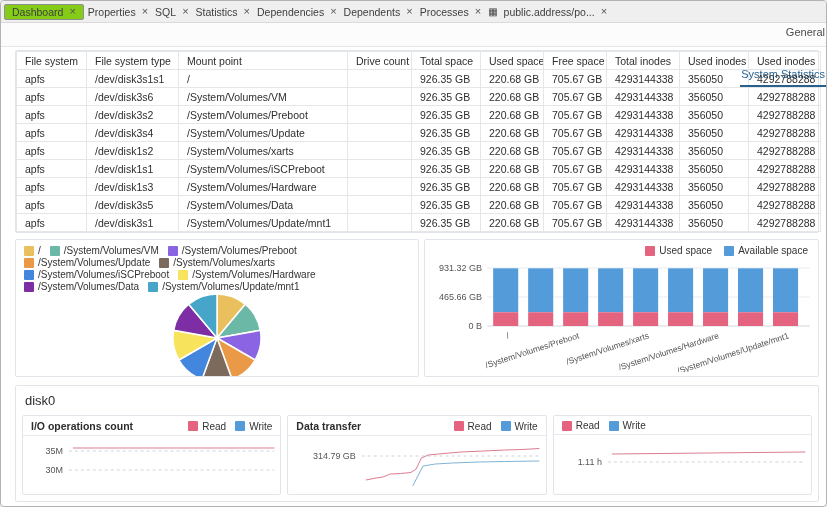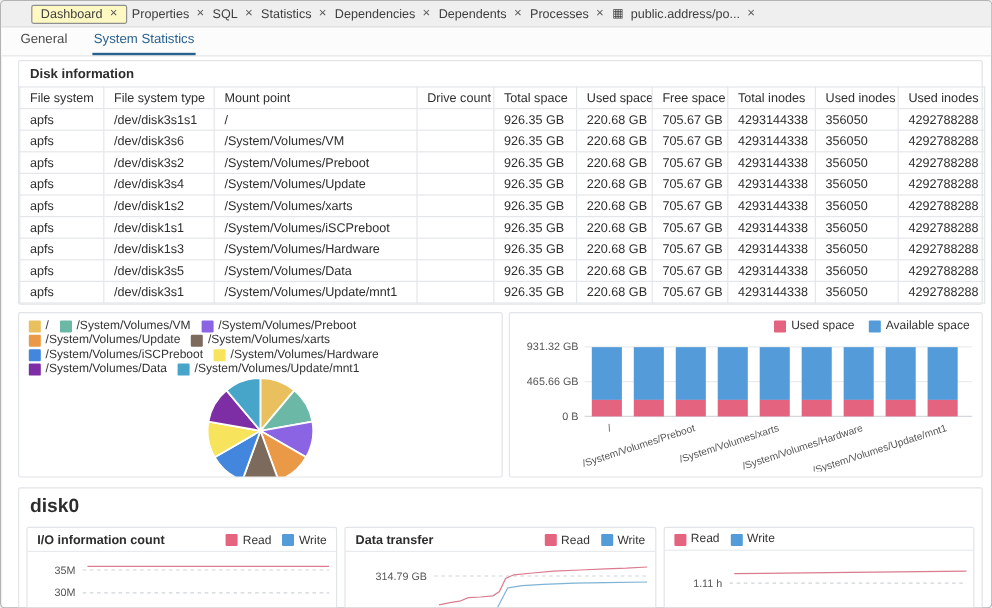--- a/index.html
+++ b/index.html
@@ -2,26 +2,26 @@
 <html><head>
 <meta charset="utf-8">
 <style>
   html,body{margin:0;padding:0;background:#eceef0;font-family:"Liberation Sans",sans-serif;}
   .window{position:relative;width:825px;height:505px;border:1px solid #b3b3b3;border-radius:4px;
     background:#fff;overflow:hidden;box-sizing:content-box;}
   
   .tabbar{display:flex;align-items:center;height:21px;background:#efefef;border-bottom:1px solid #dadada;
     padding:0 3px;gap:1px;}
   .tab{display:flex;align-items:center;gap:6px;padding:2px 3px;font-size:10.5px;color:#3e3e3e;white-space:nowrap;}
-  .tab.active{background:#fef9c3;border:1px solid #8f8f8f;border-radius:2px;padding:1px 7px;margin-left:22px;}
+  .tab.active{background:#84cc16;border:1px solid #8f8f8f;border-radius:2px;padding:1px 7px;}
   .tabclose{color:#555;font-size:11px;line-height:1;}
   .tabicon{font-size:10px;color:#3e3e3e;line-height:1;}
   
   .navrow{display:flex;align-items:flex-end;background:#fcfcfc;border-bottom:1px solid #e6e6e6;}
-  .navrow.r2{height:23px;padding-left:15px;gap:20px;}
+  .navrow.r2{height:23px;padding-left:15px;gap:20px;flex-direction:column;}
   .navrow.r3{height:23px;padding-left:22px;gap:18px;background:#fff;}
   .navlink{font-size:11px;color:#4a4a4a;padding:3px 1px 5px;border-bottom:2px solid transparent;cursor:default;}
   .navlink.active{color:#29618e;border-bottom-color:#29618e;}
   .navrow.r3 .navlink.active{border-bottom-color:#7e93a4;}
   
   .content{padding:3px 7px 0 14px;}
   .section{border:1px solid #e1e4e8;border-radius:2px;background:#fff;}
   .sec-title{font-size:11px;font-weight:700;color:#2d2d2d;padding:5px 9px 4px;}
   table{width:100%;border-collapse:collapse;table-layout:fixed;font-size:10.5px;color:#2e2e2e;}
   th,td{border:1px solid #e4e7ea;padding:2px 8px;text-align:left;height:13px;
@@ -34,21 +34,21 @@
   .panel{border:1px solid #e1e4e8;border-radius:2px;background:#fff;overflow:hidden;}
   .pie-panel{width:404px;height:138px;box-sizing:border-box;}
   .bar-panel{flex:1;height:138px;box-sizing:border-box;}
   .pie-legend{display:flex;flex-wrap:wrap;column-gap:9px;row-gap:1px;padding:5px 8px 0;font-size:10px;color:#333;}
   .lg{display:flex;align-items:center;gap:4px;white-space:nowrap;}
   .sw{width:10px;height:10px;border-radius:1px;flex:0 0 auto;}
   .pie-svg{display:block;margin:0 auto;}
   .bar-legend{display:flex;justify-content:flex-end;gap:12px;padding:5px 10px 0;font-size:10px;color:#333;}
   
   .disk0{margin-top:8px;border:1px solid #e1e4e8;border-radius:2px;background:#fff;padding:5px 6px 6px;}
-  .disk0-title{font-size:16px;font-weight:700;color:#2d2d2d;padding:2px 3px 7px;}
+  .disk0-title{font-size:13px;font-weight:400;color:#2d2d2d;padding:2px 3px 7px;}
   .bottom-row{display:flex;gap:6px;}
   .bpanel{flex:1;border:1px solid #e1e4e8;border-radius:2px;background:#fff;min-width:0;}
   .bphead{display:flex;justify-content:space-between;align-items:center;padding:4px 8px 3px;
     border-bottom:1px solid #e8ebee;}
   .bptitle{font-size:10.5px;font-weight:700;color:#2d2d2d;white-space:nowrap;}
   .bplegend{display:flex;gap:9px;font-size:10px;color:#333;}
   .bpsvg{display:block;width:100%;}
 </style>
 </head>
 <body>
@@ -89,21 +89,20 @@
         <span class="tabclose">×</span>
       </div>
     </div>
   <div class="navrow r2">
       <span class="navlink">General</span>
       <span class="navlink active">System Statistics</span>
     </div>
 
   <div class="content">
     <section class="section">
-      <div class="sec-title">Disk information</div>
       <table>
         <colgroup>
           <col class="c0">
             <col class="c1">
             <col class="c2">
             <col class="c3">
             <col class="c4">
           <col class="c5">
             <col class="c6">
             <col class="c7">
@@ -332,21 +331,21 @@
             <text x="363.6111111111111" y="82" text-anchor="end" font-size="8.5" fill="#555" transform="rotate(-18 363.6111111111111 82)" font-family="Liberation Sans, sans-serif">/System/Volumes/Update/mnt1</text>
           </svg>
       </section>
     </div>
 
     <section class="disk0">
       <div class="disk0-title">disk0</div>
       <div class="bottom-row">
           <div class="bpanel">
             <div class="bphead">
-              <span class="bptitle">I/O information count</span>
+              <span class="bptitle">I/O operations count</span>
               <span class="bplegend">
                 <span class="lg">
                   <span class="sw" style="background: rgb(228, 99, 127);"></span>
                   <span>Read</span>
                 </span>
                 <span class="lg">
                   <span class="sw" style="background: rgb(84, 155, 217);"></span>
                   <span>Write</span>
                 </span>
               </span>

